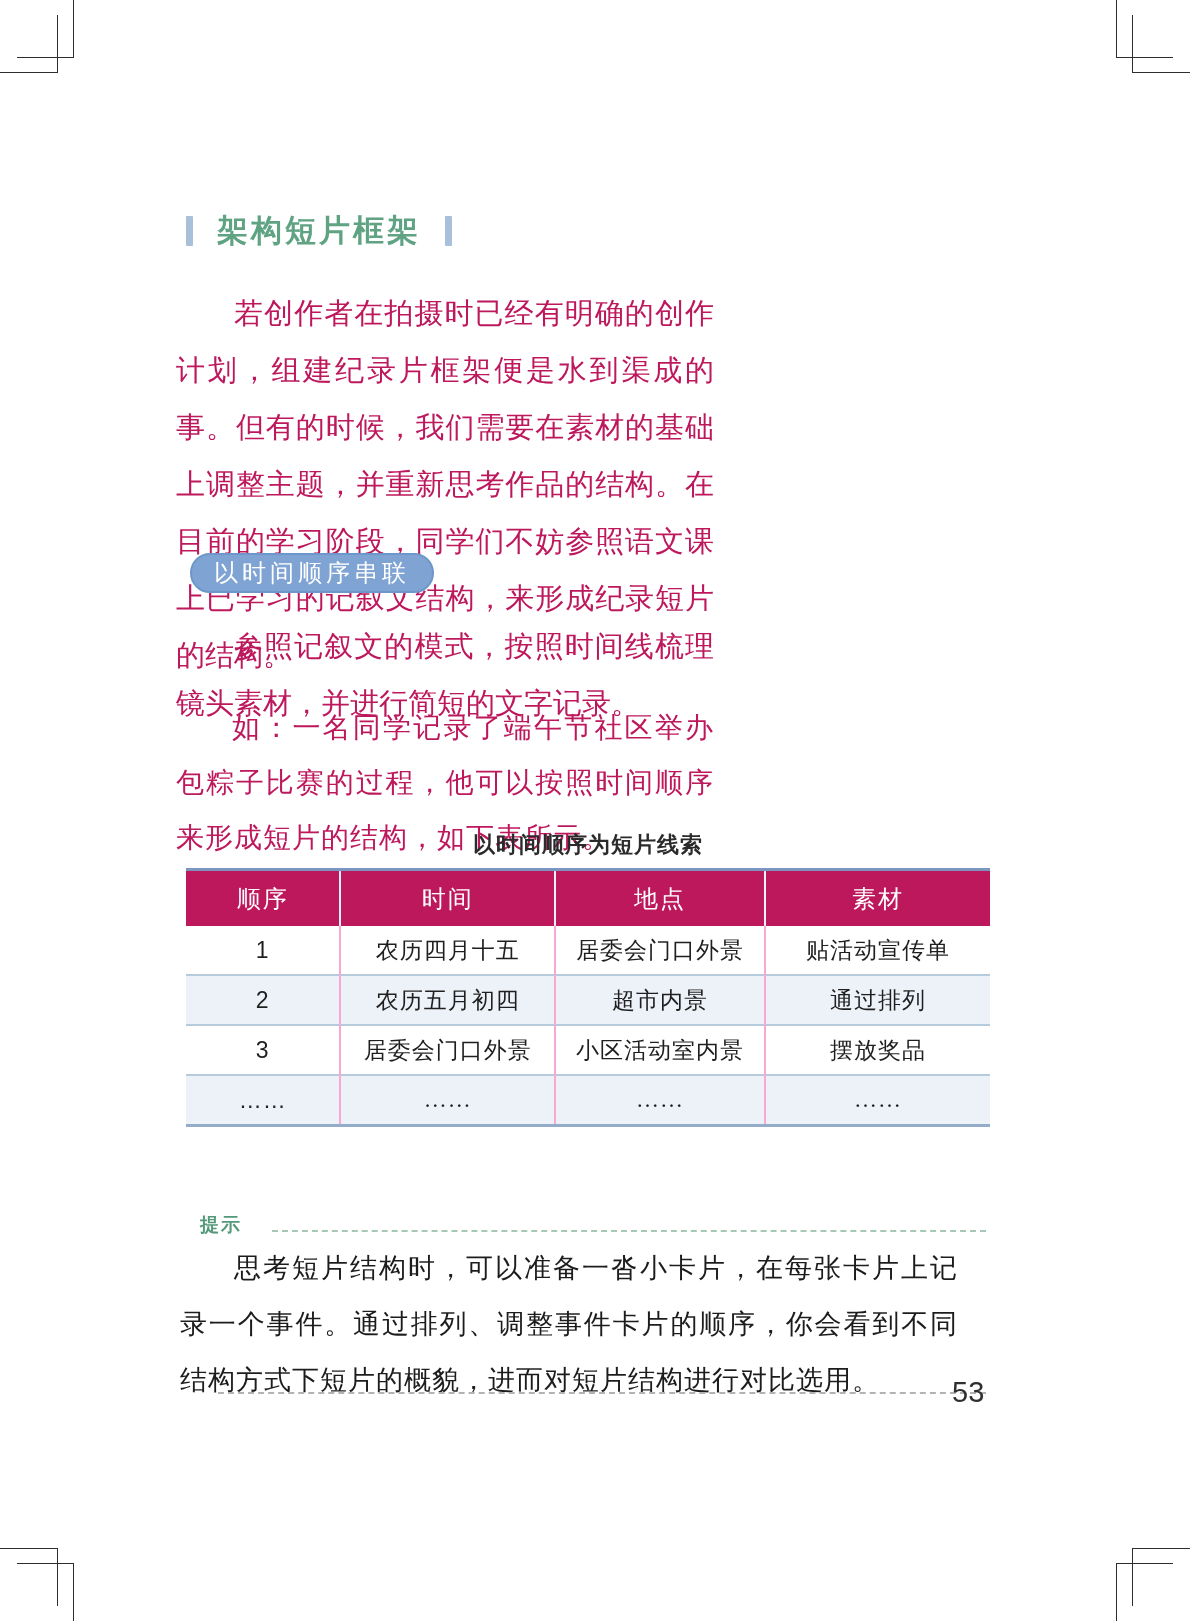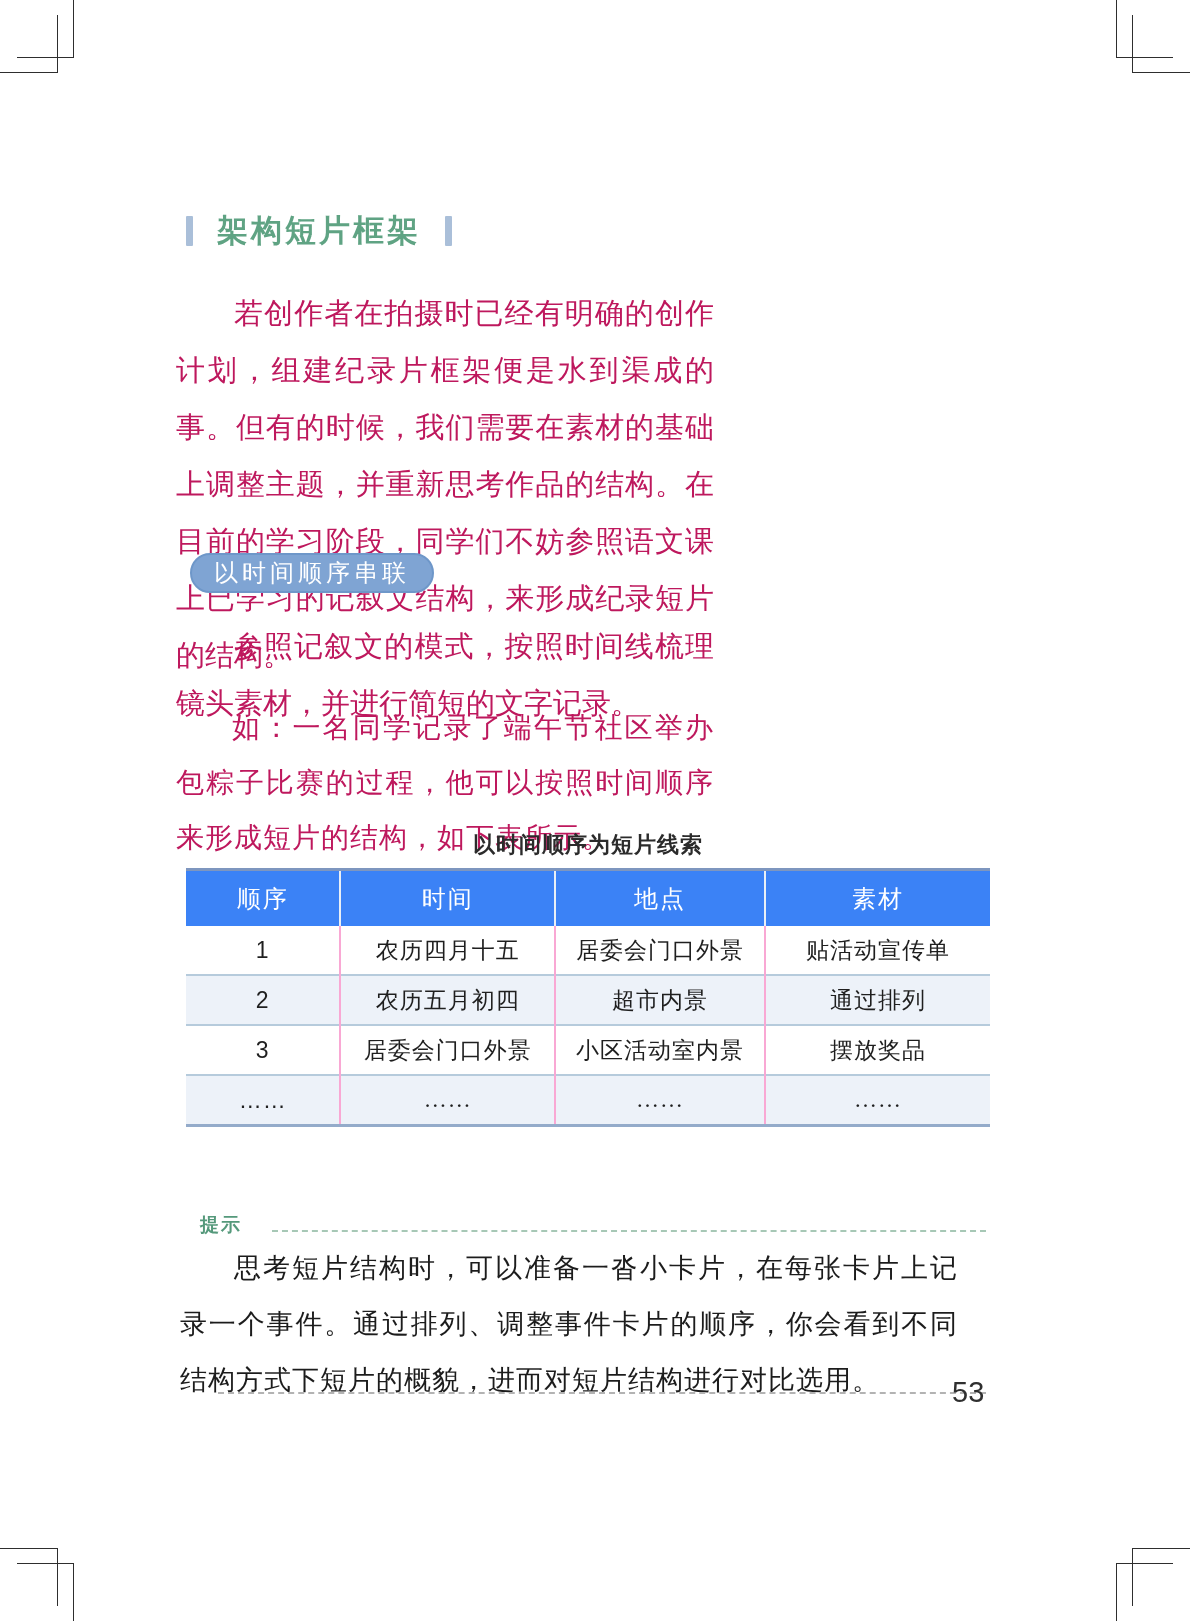--- a/index.html
+++ b/index.html
@@ -54,21 +54,21 @@
     position:absolute; top:830px; left:186px; width:804px;
     text-align:center; font-family:"Liberation Sans", sans-serif;
     font-weight:bold; font-size:22px; color:#2b2b2b; letter-spacing:1px;
     margin:0;
   }
   .timeline-table {
     position:absolute; top:868px; left:186px; width:804px;
     border-collapse:collapse; table-layout:fixed;
   }
   .timeline-table th {
-    background:#3b82f6; color:#ffffff;
+    background:#be185d; color:#ffffff;
     font-family:Liberation Sans, sans-serif; font-weight:normal;
     font-size:24px; height:53px; letter-spacing:2px;
     border-top:3px solid #7e96bf; border-left:2px solid #e9eff6;
   }
   .timeline-table th:first-child { border-left:none; }
   .timeline-table td {
     height:46px; text-align:center; vertical-align:middle;
     font-size:23px; color:#1f1f1f; letter-spacing:1px;
     border-top:2px solid #b6cbdc; border-left:2px solid #f9a8d4;
   }

